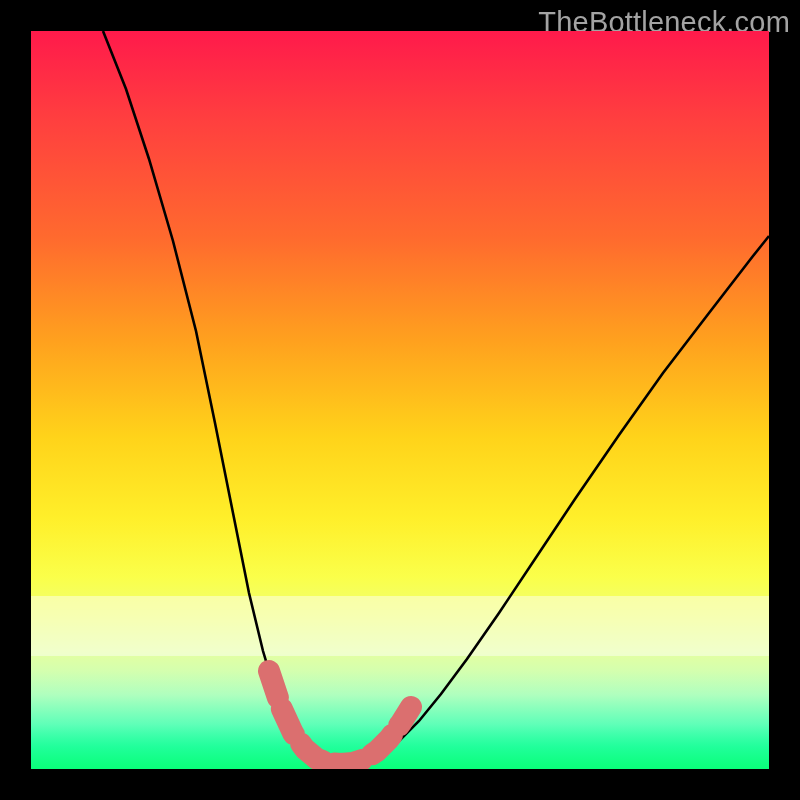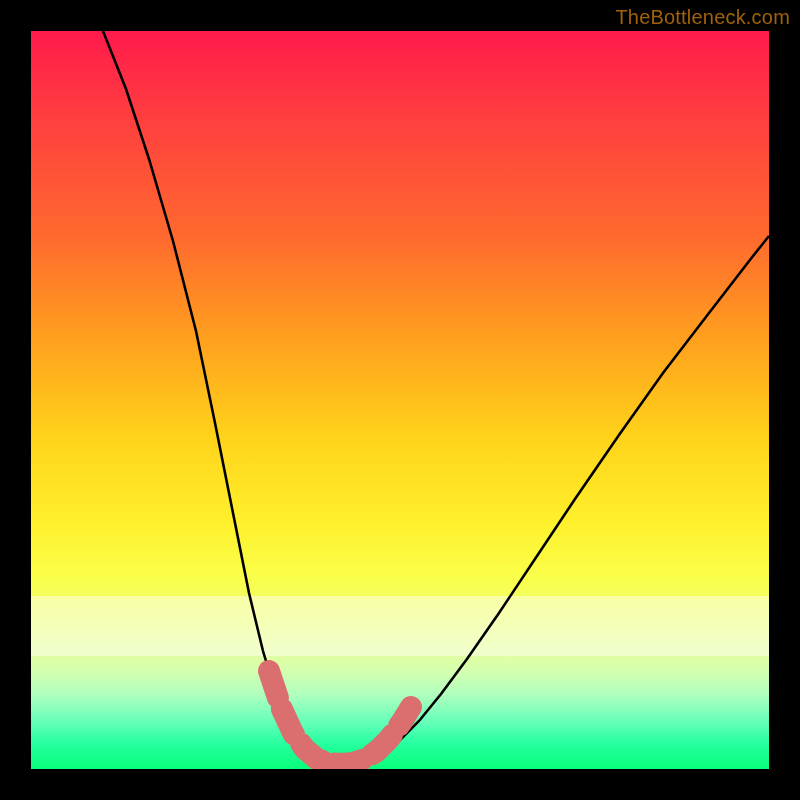--- a/index.html
+++ b/index.html
@@ -31,22 +31,22 @@
       #bfffc0 90%,
       #7affc0 94%,
       #2affa8 97%,
       #0aff7a 100%
     );
   }
   .watermark {
     position: absolute;
     top: 6px;
     right: 10px;
-    color: #a16207;
-    font-size: 20px;
+    color: #a3a3a3;
+    font-size: 29px;
     letter-spacing: 0.2px;
     font-weight: 400;
   }
   svg.chart {
     position: absolute;
     left: 0;
     top: 0;
     width: 738px;
     height: 738px;
   }

